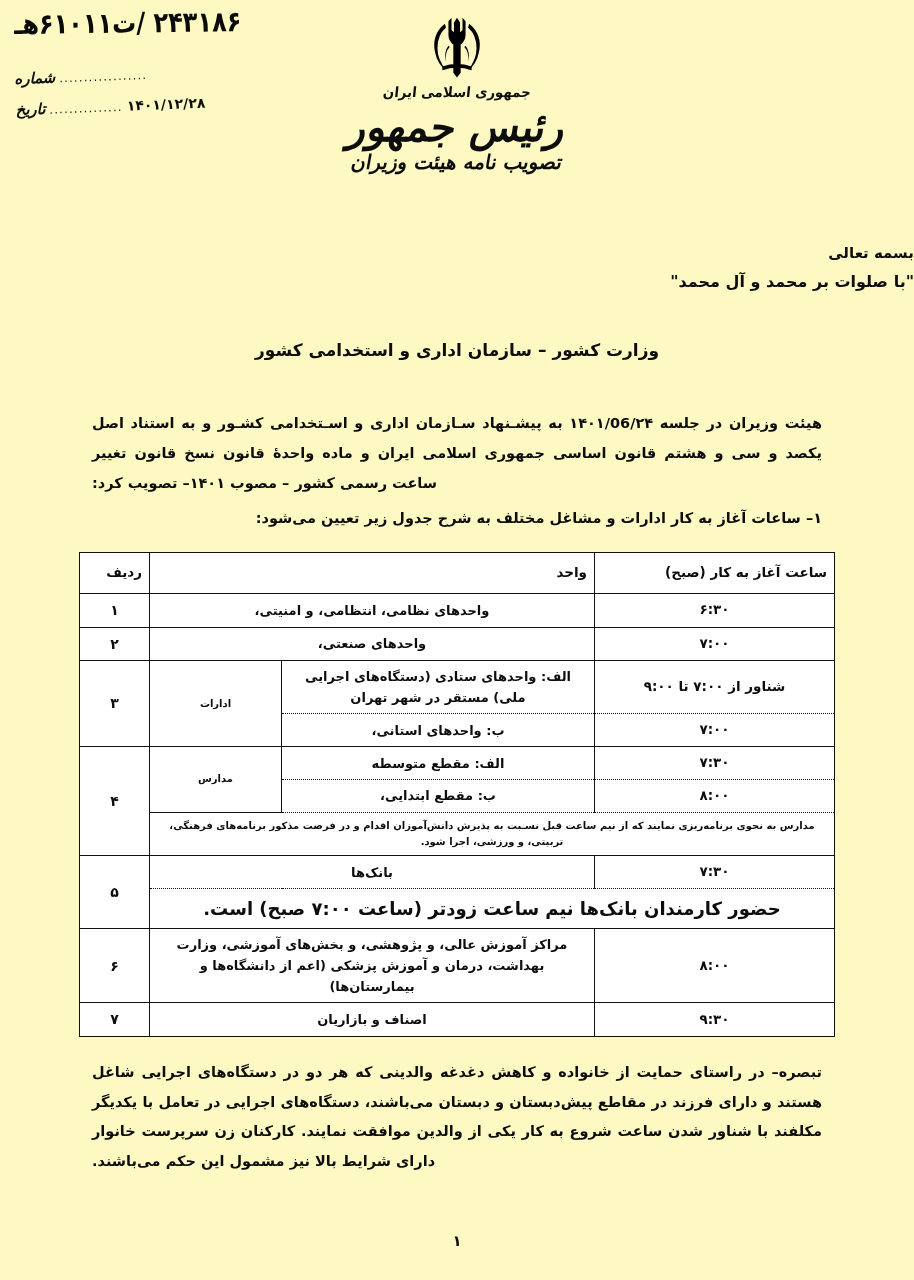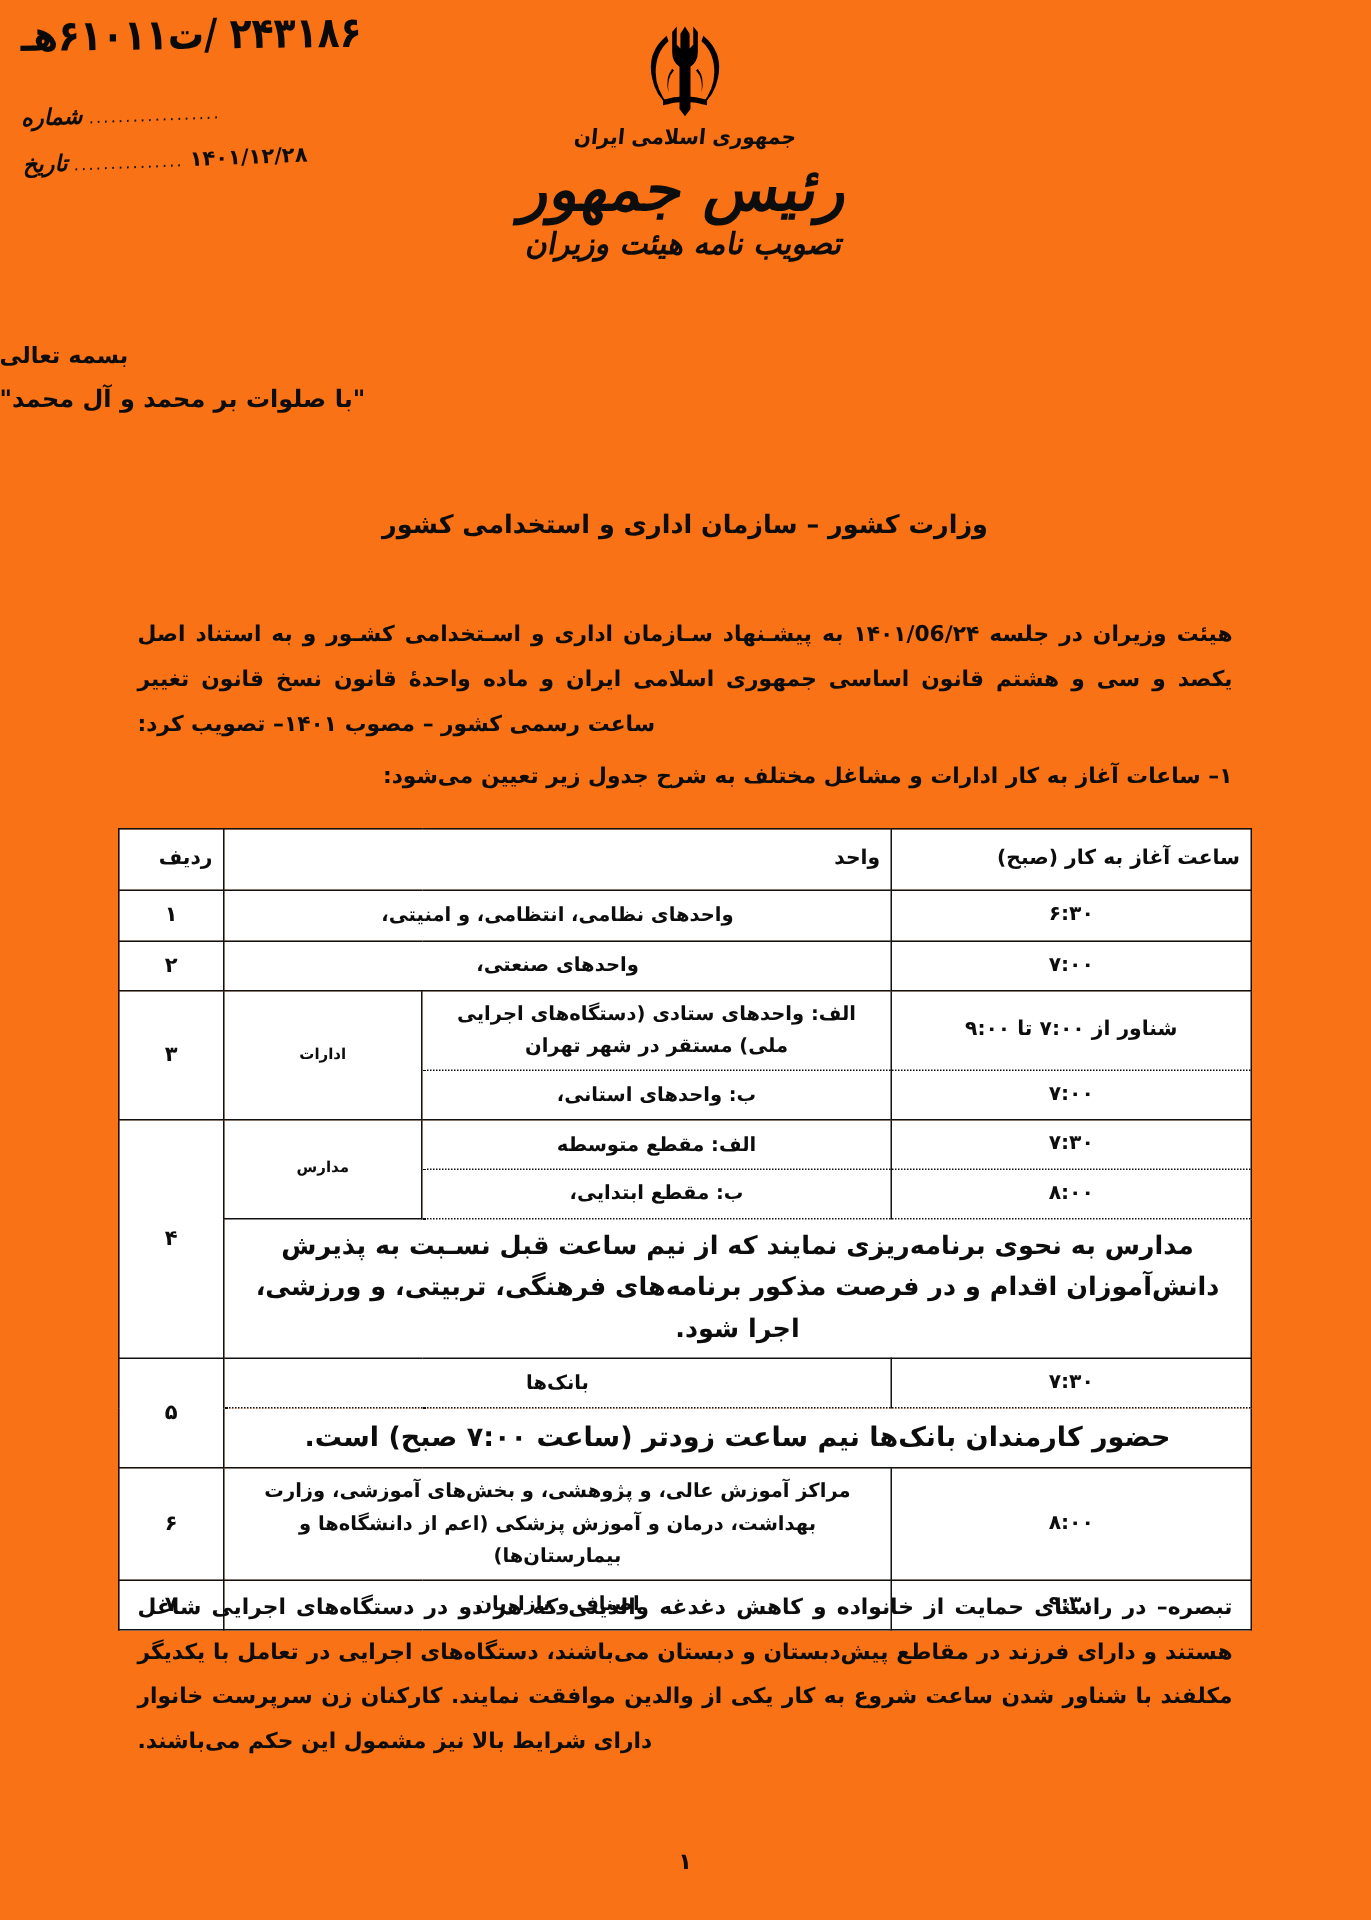--- a/index.html
+++ b/index.html
@@ -6,21 +6,21 @@
   html, body {
     margin: 0;
     padding: 0;
     background: #ffffff;
   }
   .page {
     position: relative;
     width: 914px;
     height: 1280px;
     margin: 0 auto;
-    background: #f97316;
+    background: #fef9c3;
     color: #0d0d0d;
     font-family: "DejaVu Sans", "Liberation Sans", sans-serif;
     overflow: hidden;
     direction: rtl;
     text-decoration: underline;
   }
 
   
   .ref-block {
     position: absolute;
@@ -108,24 +108,24 @@
     font-size: 20px;
     font-weight: 700;
     transform: skewX(-10deg);
     margin-top: -2px;
     font-family: "DejaVu Serif", "Liberation Serif", serif;
   }
 
   
   .invocation {
     position: absolute;
-    top: 228px;
+    top: 244px;
     left: 0;
     right: 0;
-    text-align: left;
+    text-align: right;
   }
   .besmeh {
     font-size: 15px;
     font-weight: 700;
     margin-bottom: 10px;
   }
   .salavat {
     font-size: 16px;
     font-weight: 700;
   }
@@ -199,21 +199,21 @@
   col.c-row   { width: 70px;  }
 
   
   .dash-bottom { border-bottom: 1.6px dotted #111 !important; }
   .dash-top    { border-top: 1.6px dotted #111 !important; }
 
   td.unit-text { text-align: right; }
   td.note-cell {
     text-align: justify;
     text-align-last: center;
-    font-size: 17px;
+    font-size: 10px;
     line-height: 1.75;
     padding: 7px 9px;
   }
   td.note-center {
     text-align: center;
     font-size: 18px;
     line-height: 1.7;
     padding: 12px 9px;
   }
   td.group-cell { font-size: 10px; }

